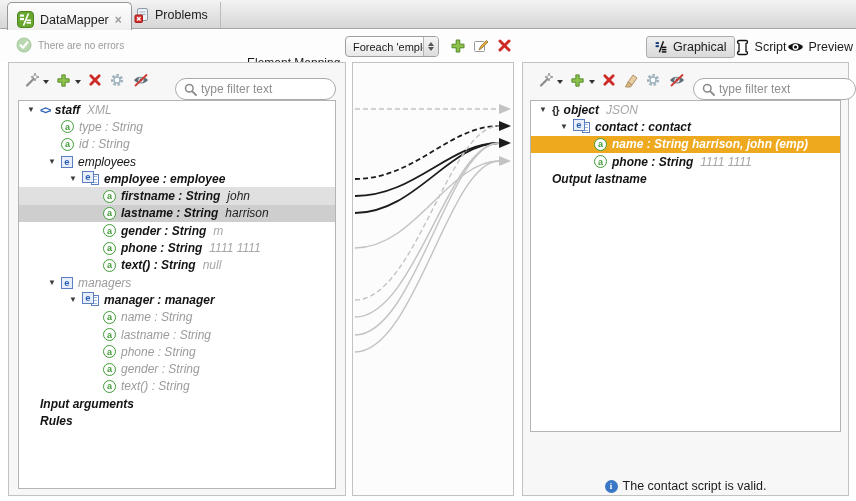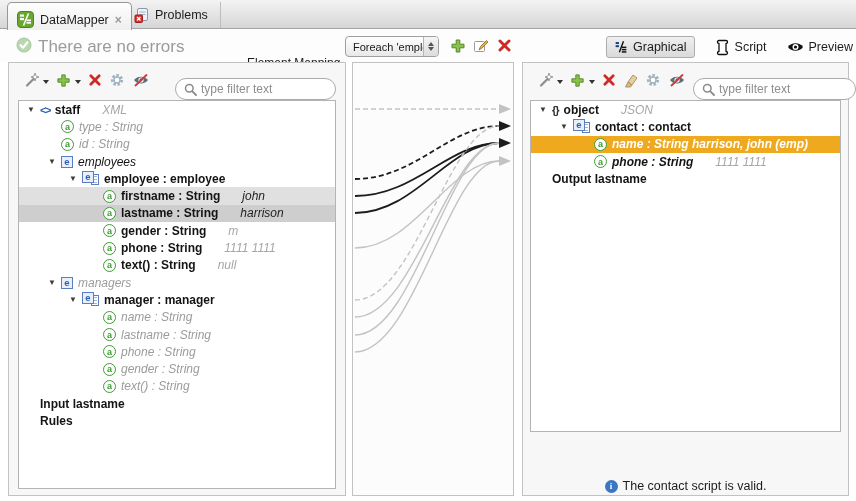--- a/index.html
+++ b/index.html
@@ -13,32 +13,32 @@
     background:linear-gradient(#f3f3f3,#d6d6d6);border-bottom:1px solid #a3a3a3;}
   .tab-active{position:absolute;left:7px;top:2px;height:34px;
     background:linear-gradient(#fdfdfd,#ececec);border:1px solid #979797;border-bottom:none;
     border-radius:5px 5px 0 0;display:flex;align-items:center;gap:6px;padding:0 9px;}
   .tab-inactive{position:absolute;left:122px;top:2px;height:26px;display:flex;align-items:center;
     gap:6px;padding:0 12px;border-right:1px solid #bdbdbd;}
   .tab-label{font-size:12.5px;color:#1c1c1c;}
   .tab-close{color:#9a9a9a;font-weight:bold;font-size:12px;line-height:12px;cursor:default;}
   
   .toolbar{position:absolute;left:0;top:30px;width:856px;height:32px;background:#fdfdfd;}
-  .no-errors{position:absolute;left:16px;top:7px;display:flex;gap:6px;
-    color:#9b9b9b;font-size:17px;}
+  .no-errors{position:absolute;left:16px;top:7px;display:flex;align-items:center;gap:6px;
+    color:#9b9b9b;font-size:10px;}
   .em-label{position:absolute;left:247px;top:26px;color:#1c1c1c;}
   .dropdown{position:absolute;left:345px;top:6px;width:94px;height:21px;border:1px solid #9f9f9f;
     border-radius:4px;background:linear-gradient(#ffffff,#e8e8e8);display:flex;align-items:center;}
   .dropdown .dd-text{flex:1;padding:0 4px 0 7px;font-size:11px;white-space:nowrap;overflow:hidden;}
   .dd-stepper{width:15px;height:100%;border-left:1px solid #b5b5b5;display:flex;flex-direction:column;
     align-items:center;justify-content:center;gap:1px;border-radius:0 3px 3px 0;background:linear-gradient(#f5f5f5,#dcdcdc);}
   .tri-up{width:0;height:0;border-left:3.5px solid transparent;border-right:3.5px solid transparent;border-bottom:4px solid #555;}
   .tri-down{width:0;height:0;border-left:3.5px solid transparent;border-right:3.5px solid transparent;border-top:4px solid #555;}
   .tb-ico{position:absolute;top:8px;cursor:default;}
-  .views{position:absolute;right:3px;top:5px;display:flex;align-items:center;gap:20px;height:24px;padding-left:12px;}
+  .views{position:absolute;right:3px;top:5px;display:flex;align-items:center;gap:0;height:24px;padding-left:12px;}
   .btn-toggle{display:flex;align-items:center;gap:5px;height:22px;padding:0 7px;border:1px solid #adadad;
     border-radius:3px;background:linear-gradient(#efefef,#dadada);font-size:12.5px;color:#1c1c1c;}
   .view-item{display:flex;align-items:center;gap:5px;font-size:12.5px;color:#1c1c1c;}
   
   .panel{position:absolute;top:62px;height:434px;border:1px solid #c2c2c2;background:#f7f7f7;}
   .panel-left{left:8px;width:338px;}
   .panel-center{left:352px;width:162px;background:#fcfcfc;}
   .panel-right{left:522px;width:327px;}
   .ptb{position:absolute;left:0;top:0;width:100%;height:37px;display:flex;align-items:center;
     gap:7px;padding-left:14px;}
@@ -50,25 +50,25 @@
     font-family:"Liberation Sans",sans-serif;background:transparent;}
   .search input::placeholder{color:#8e8e8e;}
   .panel-left .search input{width:126px;}
   .treebox{position:absolute;background:#fff;border:1px solid #b4b4b4;overflow:hidden;}
   .treebox-left{left:9px;top:37px;width:318px;height:389px;}
   .treebox-right{left:7px;top:37px;width:311px;height:332px;}
   
   .tree-row{display:flex;align-items:center;height:17.3px;white-space:pre;font-size:12px;}
   .tree-row .expander{width:13px;flex:0 0 13px;font-size:8px;color:#3c3c3c;line-height:10px;}
   .tree-row .ico{flex:0 0 auto;margin-right:5px;display:inline-flex;align-items:center;justify-content:center;}
-  .lbl.bold{font-weight:bold;color:#141414;}
+  .lbl.bold{font-weight:bold;color:#141414;font-style:italic;}
   .lbl.italic{font-style:italic;color:#141414;}
   .lbl.gray-italic{font-style:italic;color:#9b9b9b;}
   .lbl.bold-italic{font-weight:bold;font-style:italic;color:#141414;}
-  .val{margin-left:22px;font-style:italic;}
+  .val{margin-left:7px;font-style:italic;}
   .val.dark{color:#1d1d1d;}
   .val.gray{color:#a6a6a6;}
   .sel-gray-light{background:#e0e0e0;}
   .sel-gray{background:#cecece;}
   .sel-orange{background:#efa91e;}
   .sel-orange .lbl{color:#fff !important;}
   
   .ic-attr{width:13px;height:13px;border-radius:50%;border:1.5px solid #3f9c35;background:#fff;
     color:#3f9c35;font-weight:bold;font-size:9px;line-height:10px;display:inline-flex;align-items:center;justify-content:center;}
   .ic-el{width:12px;height:12px;border:1px solid #5b7fbe;background:#e8effa;color:#2b5fb4;
@@ -239,21 +239,21 @@
       <div class="tree-row" style="padding-left: 71px;"><span class="expander"></span><span class="ico ic-attr">a</span><span class="lbl bold">gender : String</span><span class="val gray">m</span></div>
       <div class="tree-row" style="padding-left: 71px;"><span class="expander"></span><span class="ico ic-attr">a</span><span class="lbl bold">phone : String</span><span class="val gray">1111 1111</span></div>
       <div class="tree-row" style="padding-left: 71px;"><span class="expander"></span><span class="ico ic-attr">a</span><span class="lbl bold">text() : String</span><span class="val gray">null</span></div>
       <div class="tree-row" style="padding-left: 29px;"><span class="expander">▼</span><span class="ico ic-el">e</span><span class="lbl gray-italic">managers</span></div>
       <div class="tree-row" style="padding-left: 50px;"><span class="expander">▼</span><span class="ico ic-eldoc"><span class="doc"></span><span class="ic-el">e</span></span><span class="lbl bold">manager : manager</span></div>
       <div class="tree-row" style="padding-left: 71px;"><span class="expander"></span><span class="ico ic-attr">a</span><span class="lbl gray-italic">name : String</span></div>
       <div class="tree-row" style="padding-left: 71px;"><span class="expander"></span><span class="ico ic-attr">a</span><span class="lbl gray-italic">lastname : String</span></div>
       <div class="tree-row" style="padding-left: 71px;"><span class="expander"></span><span class="ico ic-attr">a</span><span class="lbl gray-italic">phone : String</span></div>
       <div class="tree-row" style="padding-left: 71px;"><span class="expander"></span><span class="ico ic-attr">a</span><span class="lbl gray-italic">gender : String</span></div>
       <div class="tree-row" style="padding-left: 71px;"><span class="expander"></span><span class="ico ic-attr">a</span><span class="lbl gray-italic">text() : String</span></div>
-      <div class="tree-row" style="padding-left: 8px;"><span class="expander"></span><span class="lbl bold">Input lastname</span></div>
+      <div class="tree-row" style="padding-left: 8px;"><span class="expander"></span><span class="lbl bold">Input arguments</span></div>
       <div class="tree-row" style="padding-left: 8px; text-align: center;"><span class="expander"></span><span class="lbl bold">Rules</span></div>
     </div>
 </div>
 
 <div class="panel panel-center">
   <svg class="mapsvg" width="160" height="432">
       <path d="M2,46 L146,46" fill="none" stroke="#c3c3c3" stroke-width="1.4" stroke-dasharray="5 3"></path>
       <path d="M2,116 C62,116 96,63 146,63" fill="none" stroke="#1c1c1c" stroke-width="1.8" stroke-dasharray="5 3"></path>
       <path d="M2,133 C62,133 96,80 146,80" fill="none" stroke="#1c1c1c" stroke-width="1.8"></path>
       <path d="M2,150 C62,150 96,80 146,80" fill="none" stroke="#1c1c1c" stroke-width="1.8"></path>

